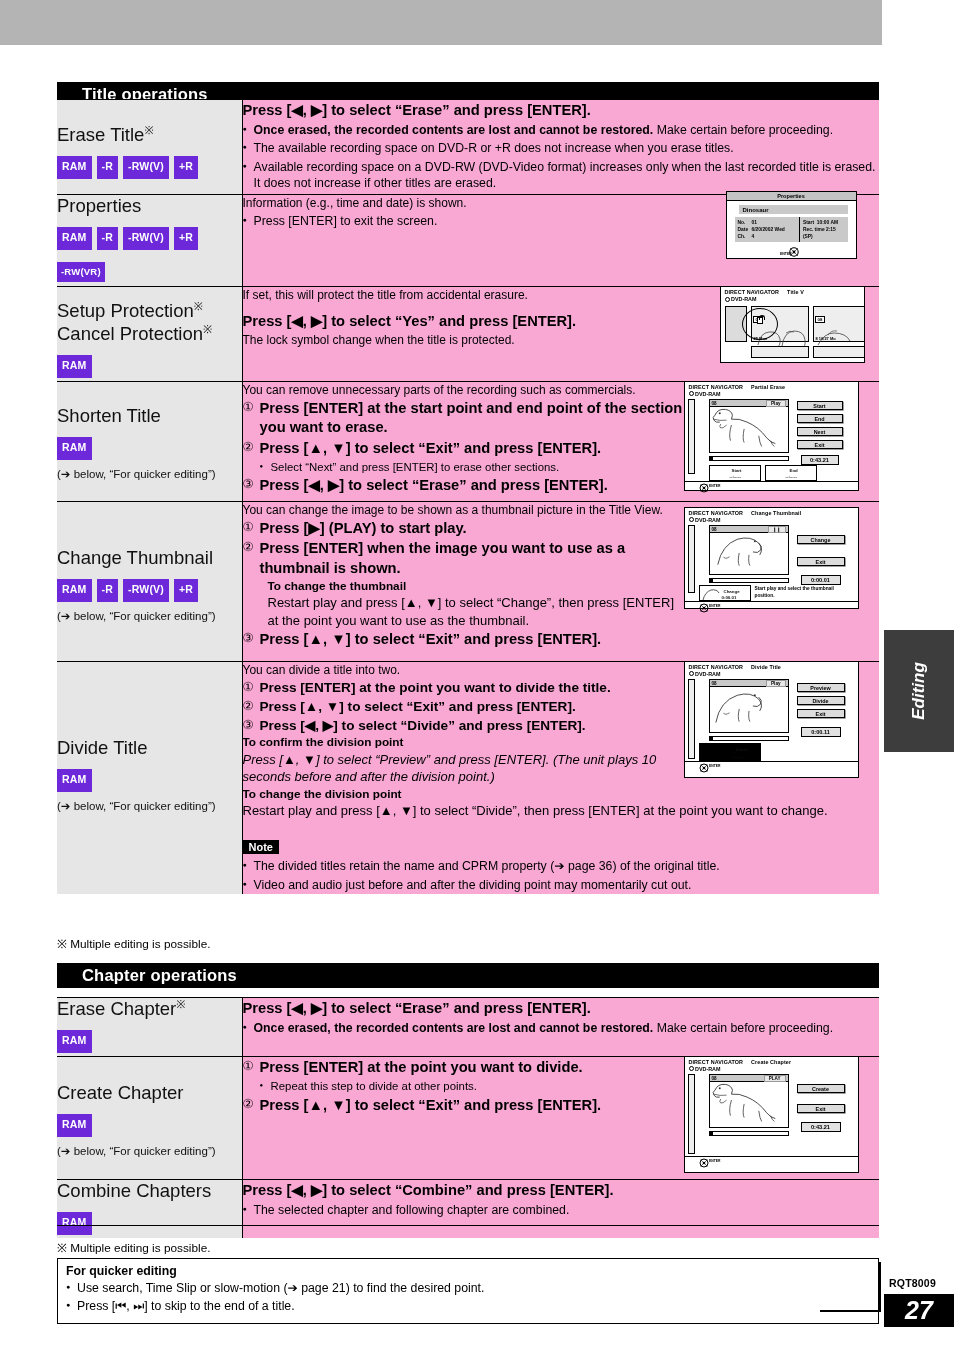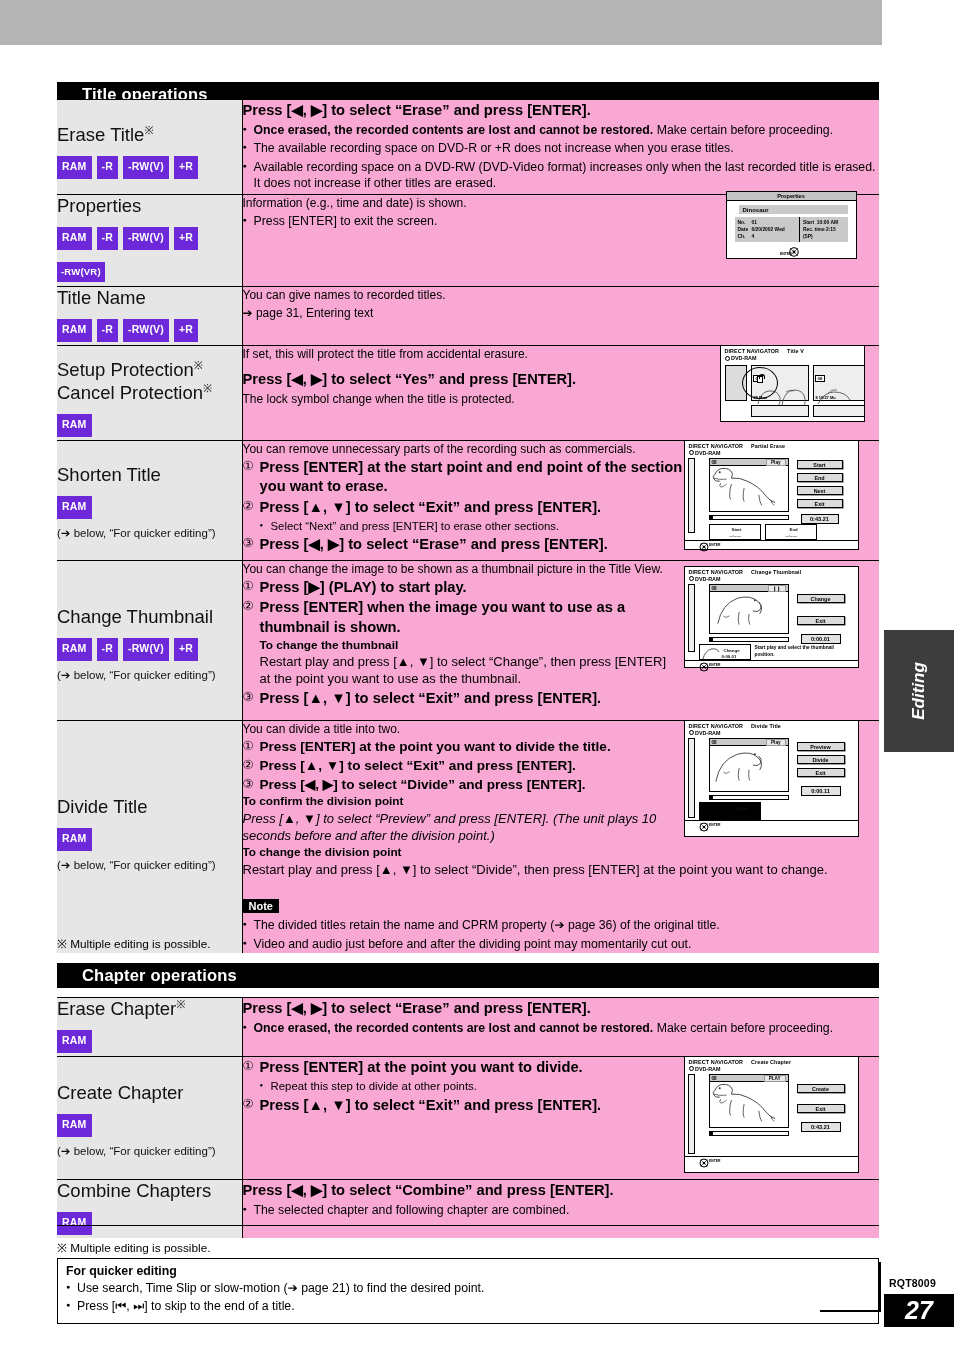--- a/index.html
+++ b/index.html
@@ -192,32 +192,20 @@
               <text x="0" y="9" font-size="3.5" font-family="Liberation Sans, sans-serif" font-weight="bold">ENTER</text>
               <circle cx="14" cy="6" r="4.2" fill="none" stroke="#000" stroke-width="1.1"></circle>
               <circle cx="14" cy="6" r="1.4" fill="#000"></circle>
               <path d="M10 2 L18 10 M18 2 L10 10" stroke="#000" stroke-width="0.6"></path>
             </svg>
           </div>
         </div>
       </td>
     </tr>
 
-    <tr>
-      <td class="c-left rowline-thin" style="height:50px;">
-        <div class="op-title">Title Name</div>
-        <div class="badges">
-          <span class="badge">RAM</span><span class="badge">-R</span><span class="badge">-RW(V)</span><span class="badge">+R</span>
-        </div>
-      </td>
-      <td class="c-right rowline-thin">
-        <div class="lead">You can give names to recorded titles.</div>
-        <div class="lead">➔ page 31, Entering text</div>
-      </td>
-    </tr>
 
     <tr>
       <td class="c-left rowline" style="height:92px;">
         <div style="margin-top:13px;">
           <div class="op-title">
             <span>Setup Protection</span><span class="ast">※</span>
           </div>
           <div class="op-title">
             <span>Cancel Protection</span><span class="ast">※</span>
           </div>
@@ -339,21 +327,21 @@
           <div class="badges">
             <span class="badge">RAM</span><span class="badge">-R</span><span class="badge">-RW(V)</span><span class="badge">+R</span>
           </div>
           <div class="subnote">(➔ below, “For quicker editing”)</div>
         </div>
       </td>
       <td class="c-right rowline">
         <div class="lead" style="width:430px;">You can change the image to be shown as a thumbnail picture in the Title View.</div>
         <div class="step" style="width:440px;"><span class="num">①</span><span>Press [▶] (PLAY) to start play.</span></div>
         <div class="step" style="width:440px;"><span class="num">②</span><span>Press [ENTER] when the image you want to use as a thumbnail is shown.</span></div>
-        <div style="padding-left:17px;">
+        <div style="padding-left:25px;">
           <div class="sub-b">To change the thumbnail</div>
           <div class="sub-t" style="width:420px;">Restart play and press [▲, ▼] to select “Change”, then press [ENTER] at the point you want to use as the thumbnail.</div>
         </div>
         <div class="step" style="width:440px;"><span class="num">③</span><span>Press [▲, ▼] to select “Exit” and press [ENTER].</span></div>
 
         <div class="shot" style="left:441px; top:5px; width:175px; height:102px;">
           <div class="shot-title">
             <span>DIRECT NAVIGATOR</span><span class="t2">Change Thumbnail</span>
           </div>
           <div class="dvd-line"><span class="disc-ico"></span><span>DVD-RAM</span></div>

